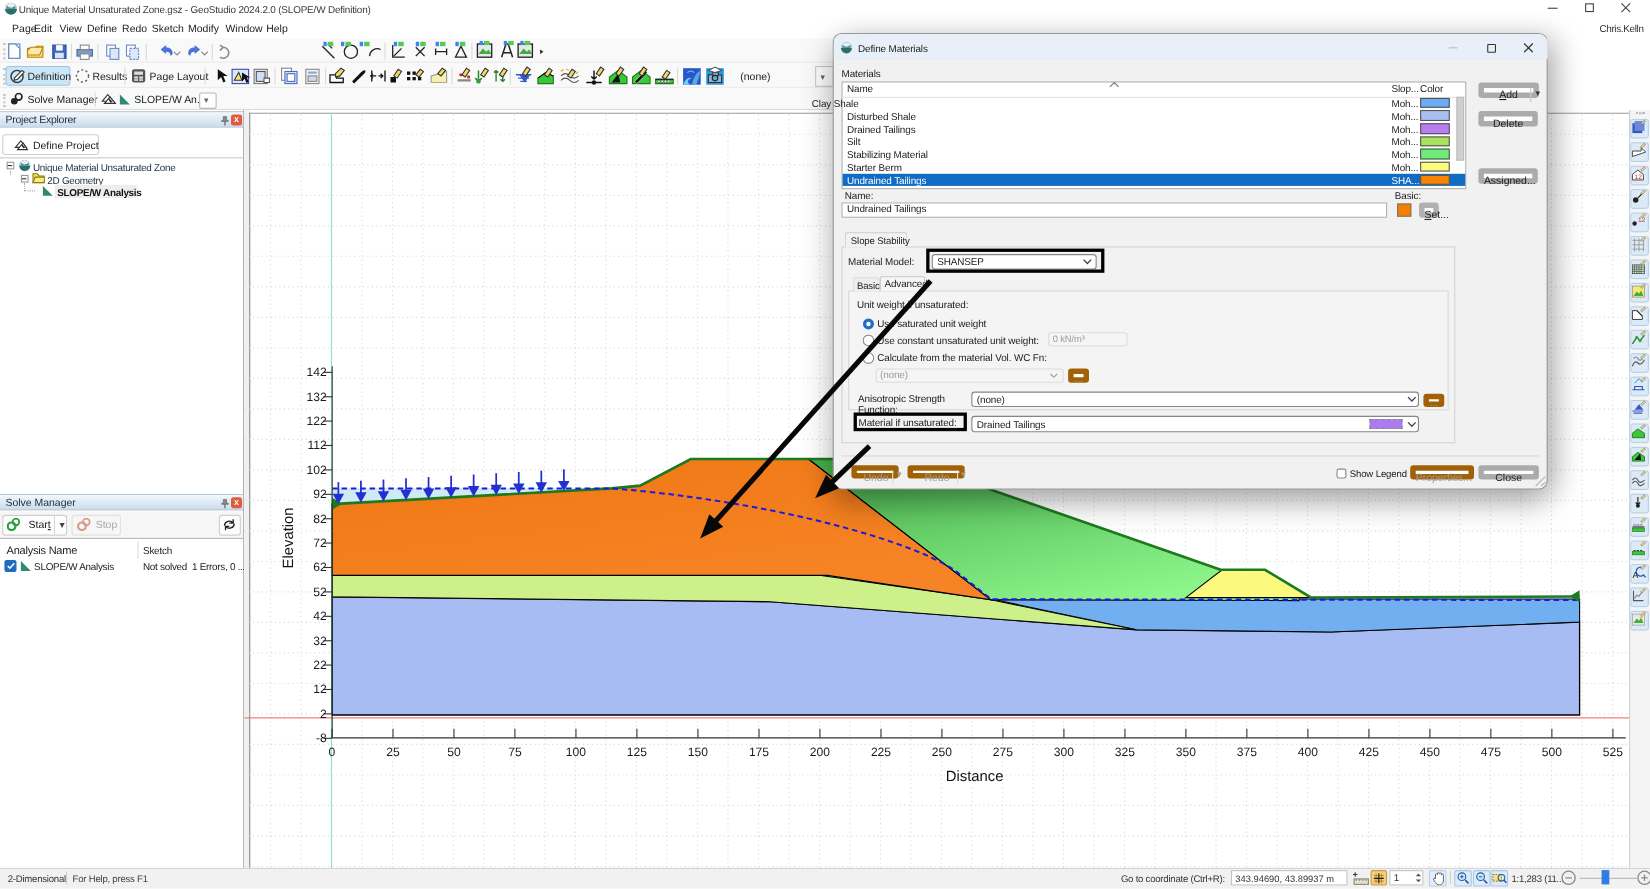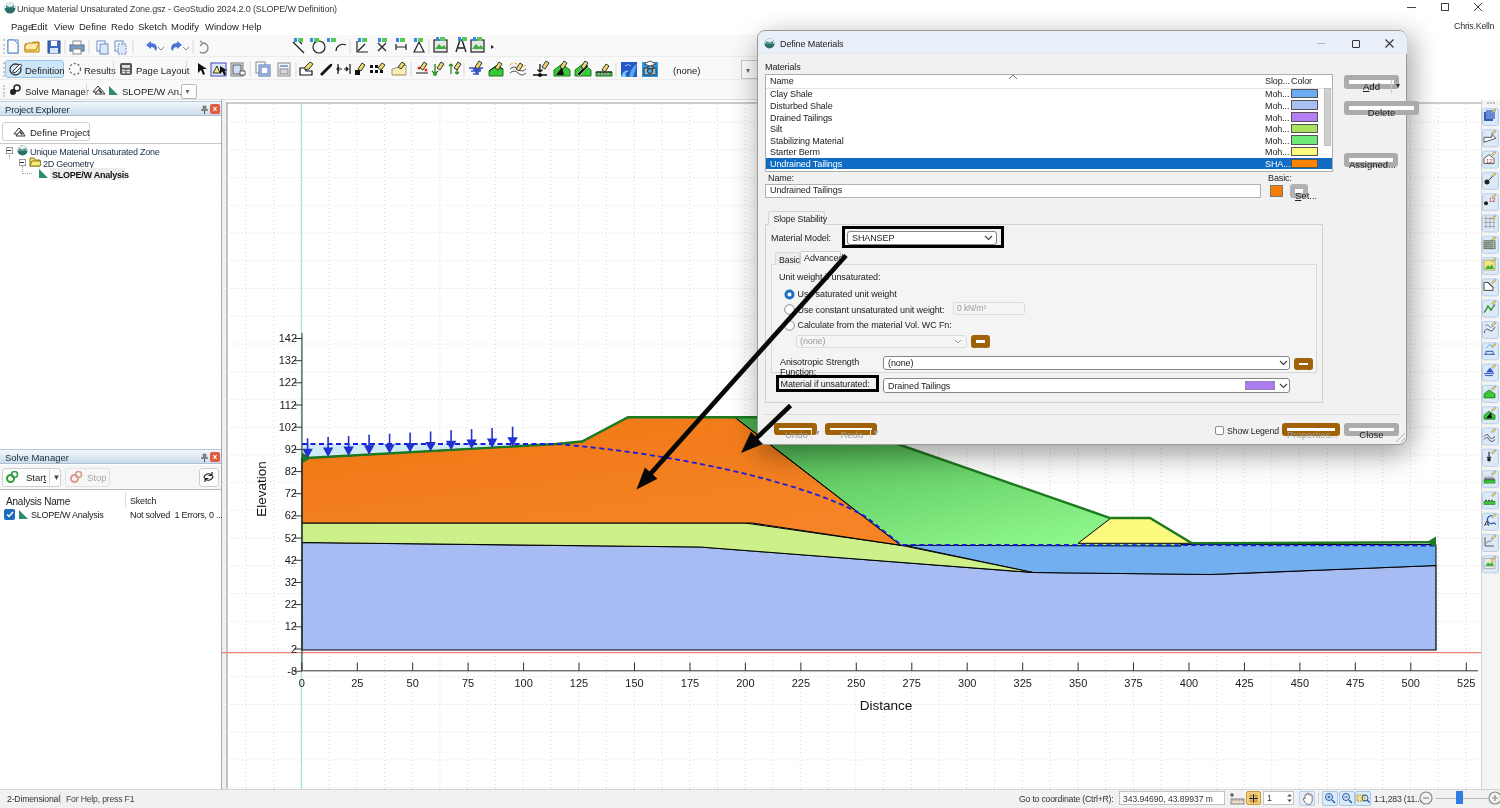--- a/index.html
+++ b/index.html
@@ -846,21 +846,21 @@
 
 <div class="abs" style="left:765px;top:73.5px;width:568px;height:98px;background:#fff;border:1px solid #aeaeae"></div>
 <div class="dtxt" style="left:770px;top:76px">Name</div>
 <div class="dtxt" style="left:1265px;top:76px">Slop...</div>
 <div class="dtxt" style="left:1291px;top:76px">Color</div>
 <svg class="abs" style="left:1008px;top:74px" width="10" height="6" viewBox="0 0 10 6">
         <path d="M1 5 L5 1 L9 5" fill="none" stroke="#777" stroke-width="1"></path>
       </svg>
 <div class="abs" style="left:765.5px;top:87.5px;width:566px;height:1px;background:#e3e3e3"></div>
 <div id="matrows">
-        <div class="dtxt" style="left:770px;top:89.2px;">Clay Shale</div>
+        <div class="dtxt" style="left:738px;top:89.2px;">Clay Shale</div>
         <div class="dtxt" style="left:1265px;top:89.2px;">Moh...</div>
         <div class="abs" style="left:1290.5px;top:88.7px;width:27px;height:9.5px;background:#6cacf5;border:1px solid #555"></div>
         <div class="dtxt" style="left:770px;top:100.85000000000001px;">Disturbed Shale</div>
         <div class="dtxt" style="left:1265px;top:100.85000000000001px;">Moh...</div>
         <div class="abs" style="left:1290.5px;top:100.35000000000001px;width:27px;height:9.5px;background:#a9bef1;border:1px solid #555"></div>
         <div class="dtxt" style="left:770px;top:112.5px;">Drained Tailings</div>
         <div class="dtxt" style="left:1265px;top:112.5px;">Moh...</div>
         <div class="abs" style="left:1290.5px;top:112px;width:27px;height:9.5px;background:#b77ef2;border:1px solid #555"></div>
         <div class="dtxt" style="left:770px;top:124.15px;">Silt</div>
         <div class="dtxt" style="left:1265px;top:124.15px;">Moh...</div>
@@ -875,21 +875,21 @@
         <div class="dtxt" style="left:770px;top:159.10000000000002px;color:#fff">Undrained Tailings</div>
         <div class="dtxt" style="left:1265px;top:159.10000000000002px;color:#fff">SHA...</div>
         <div class="abs" style="left:1290.5px;top:158.60000000000002px;width:27px;height:9.5px;background:#f88400;border:1px solid #555"></div>
       </div>
 <div class="abs" style="left:1323.5px;top:88px;width:7px;height:58px;background:#cfcfcf;border:1px solid #bdbdbd"></div>
 <div class="btn" style="left:1344px;top:74.5px;width:55px;height:14px;color:#1b1b1b;border-color:#ababab">
         <span style="position:absolute;left:14px;top:1.5px"><span style="text-decoration:underline">A</span>dd</span>
         <span style="position:absolute;left:42px;top:0;width:1px;height:13px;background:#c9c9c9"></span>
         <span style="position:absolute;left:45.5px;top:2px;font-size:7px;color:#333">▼</span>
       </div>
-<div class="btn" style="left:1344px;top:100.5px;width:75px;height:14px;color:#1b1b1b;border-color:#ababab;line-height:13px">Delete</div>
+<div class="btn" style="left:1344px;top:100.5px;width:54px;height:14px;color:#1b1b1b;border-color:#ababab;line-height:13px">Delete</div>
 <div class="btn" style="left:1344px;top:152.5px;width:54px;height:14.5px;color:#1b1b1b;border-color:#ababab;line-height:13.5px">Assigned...</div>
 <div class="dtxt" style="left:768px;top:173px">Name:</div>
 <div class="abs" style="left:765px;top:183.5px;width:496px;height:14px;background:#fff;border:1px solid #b1b1b1"></div>
 <div class="dtxt" style="left:770px;top:185px">Undrained Tailings</div>
 <div class="dtxt" style="left:1268px;top:173px">Basic:</div>
 <div class="abs" style="left:1270px;top:184.5px;width:13px;height:12.5px;background:#f57e00;border:1px solid #777"></div>
 <div class="btn" style="left:1290px;top:183.5px;width:18px;height:14px;color:#222;line-height:13px;border-color:#b1b1b1"><span style="text-decoration:underline">S</span>et...</div>
 
 <div class="abs" style="left:765px;top:224px;width:558px;height:179px;background:#f2f2f2;border:1px solid #d2d2d2"></div>
 <div class="abs" style="left:768px;top:211px;width:57px;height:14px;background:#f2f2f2;border:1px solid #d2d2d2;border-bottom:none;border-radius:3px 3px 0 0"></div>

